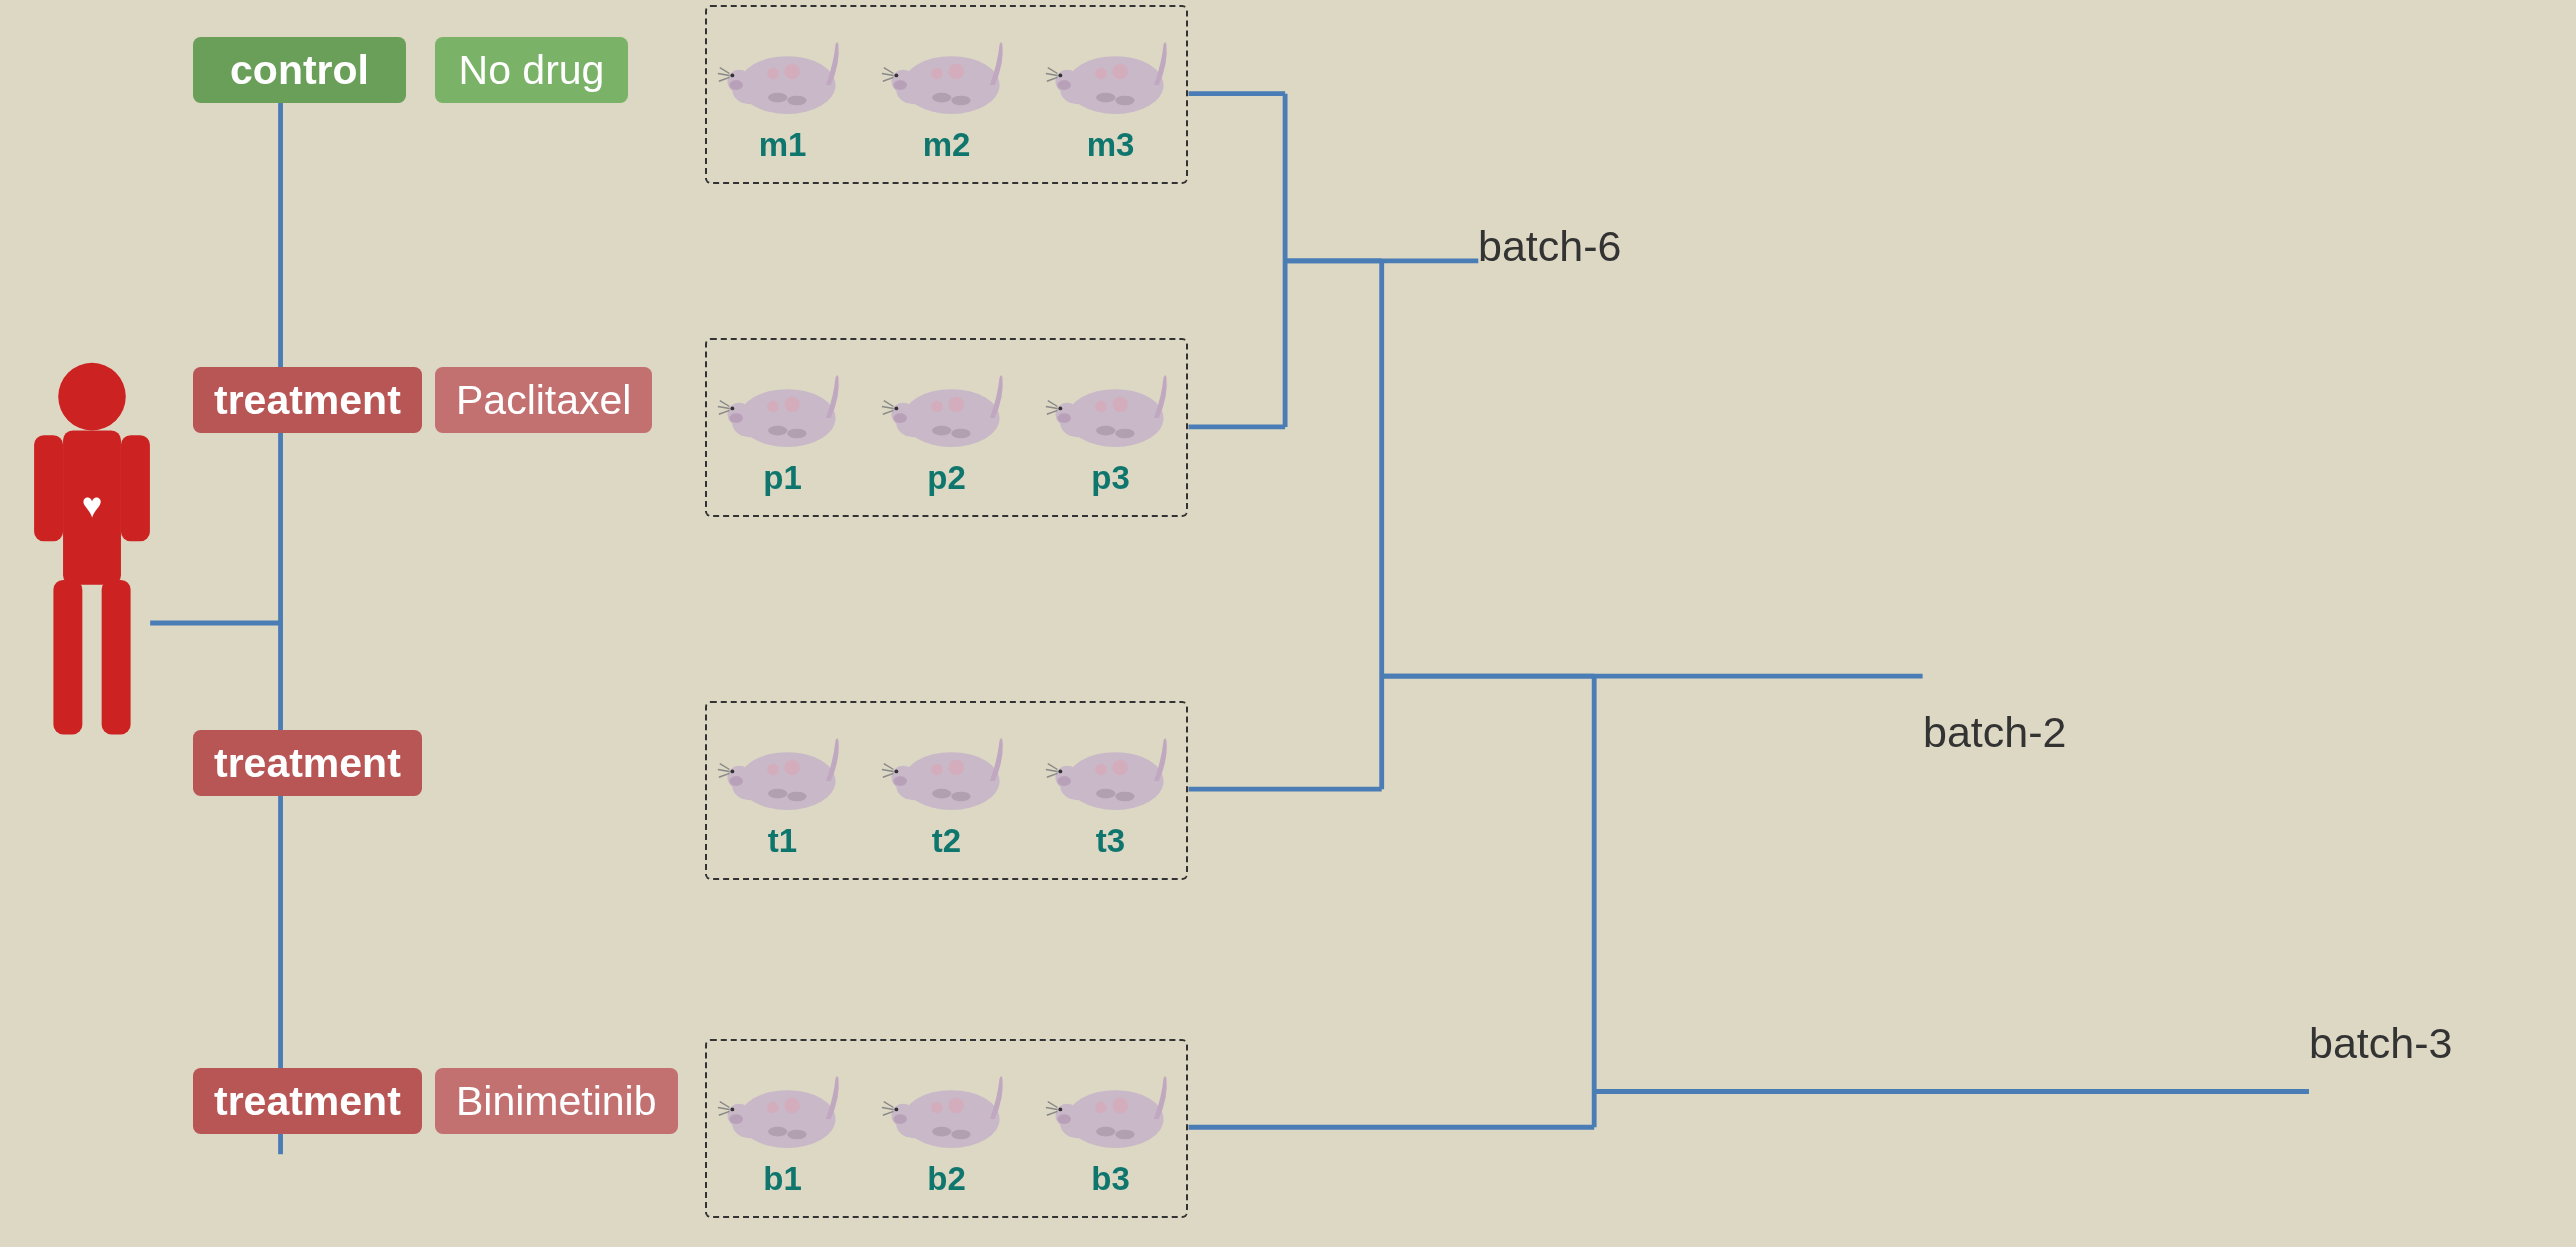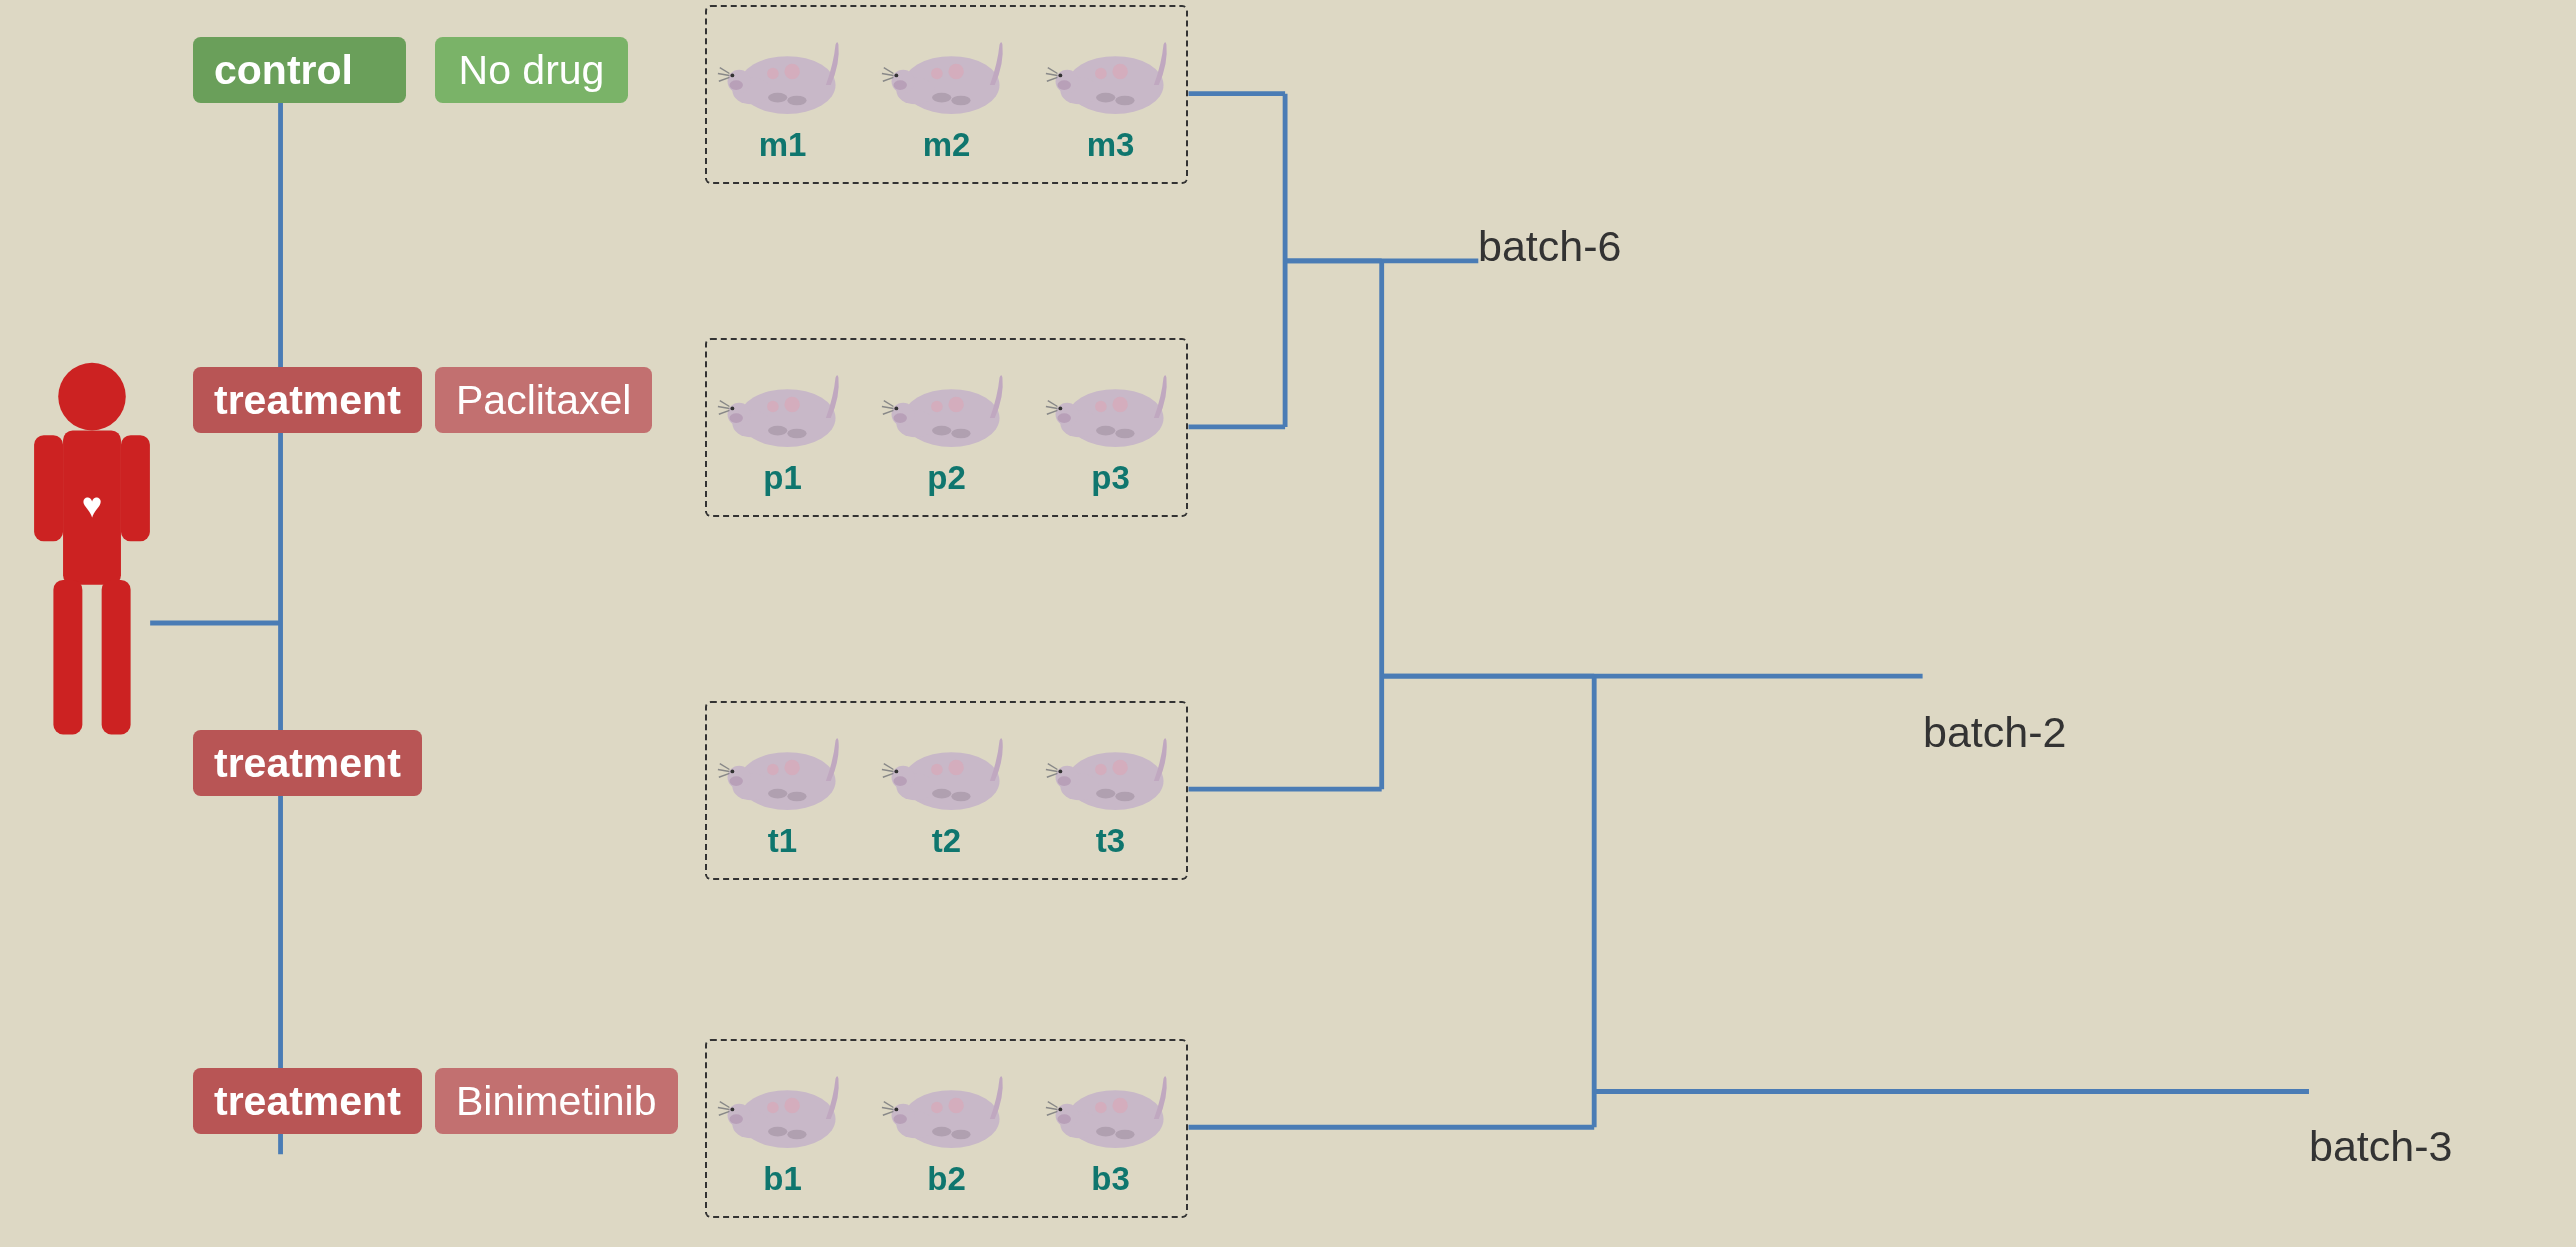--- a/index.html
+++ b/index.html
@@ -23,21 +23,21 @@
     
     .branch-label {
       position: absolute;
       border-radius: 7.7px;
       padding: 9.7px 21px;
       font-size: 41px;
       font-weight: bold;
       color: white;
       display: flex;
       align-items: center;
-      justify-content: flex-start;
+      justify-content: center;
       min-width: 213px;
     }
 
     .label-control {
       background-color: #6a9f5a;
       left: 193px;
       top: 37px;
     }
 
     .label-treatment-1 {
@@ -176,21 +176,21 @@
     }
 
     .batch-2-label {
       left: 1923px;
       top: 676px;
       margin-top: 32px;
     }
 
     .batch-3-label {
       left: 2309px;
-      top: 1122px;
+      top: 1019px;
     }
 
     
     .lines-svg {
       position: absolute;
       top: 0; left: 0;
       width: 2576px;
       height: 1247px;
       pointer-events: none;
     }

